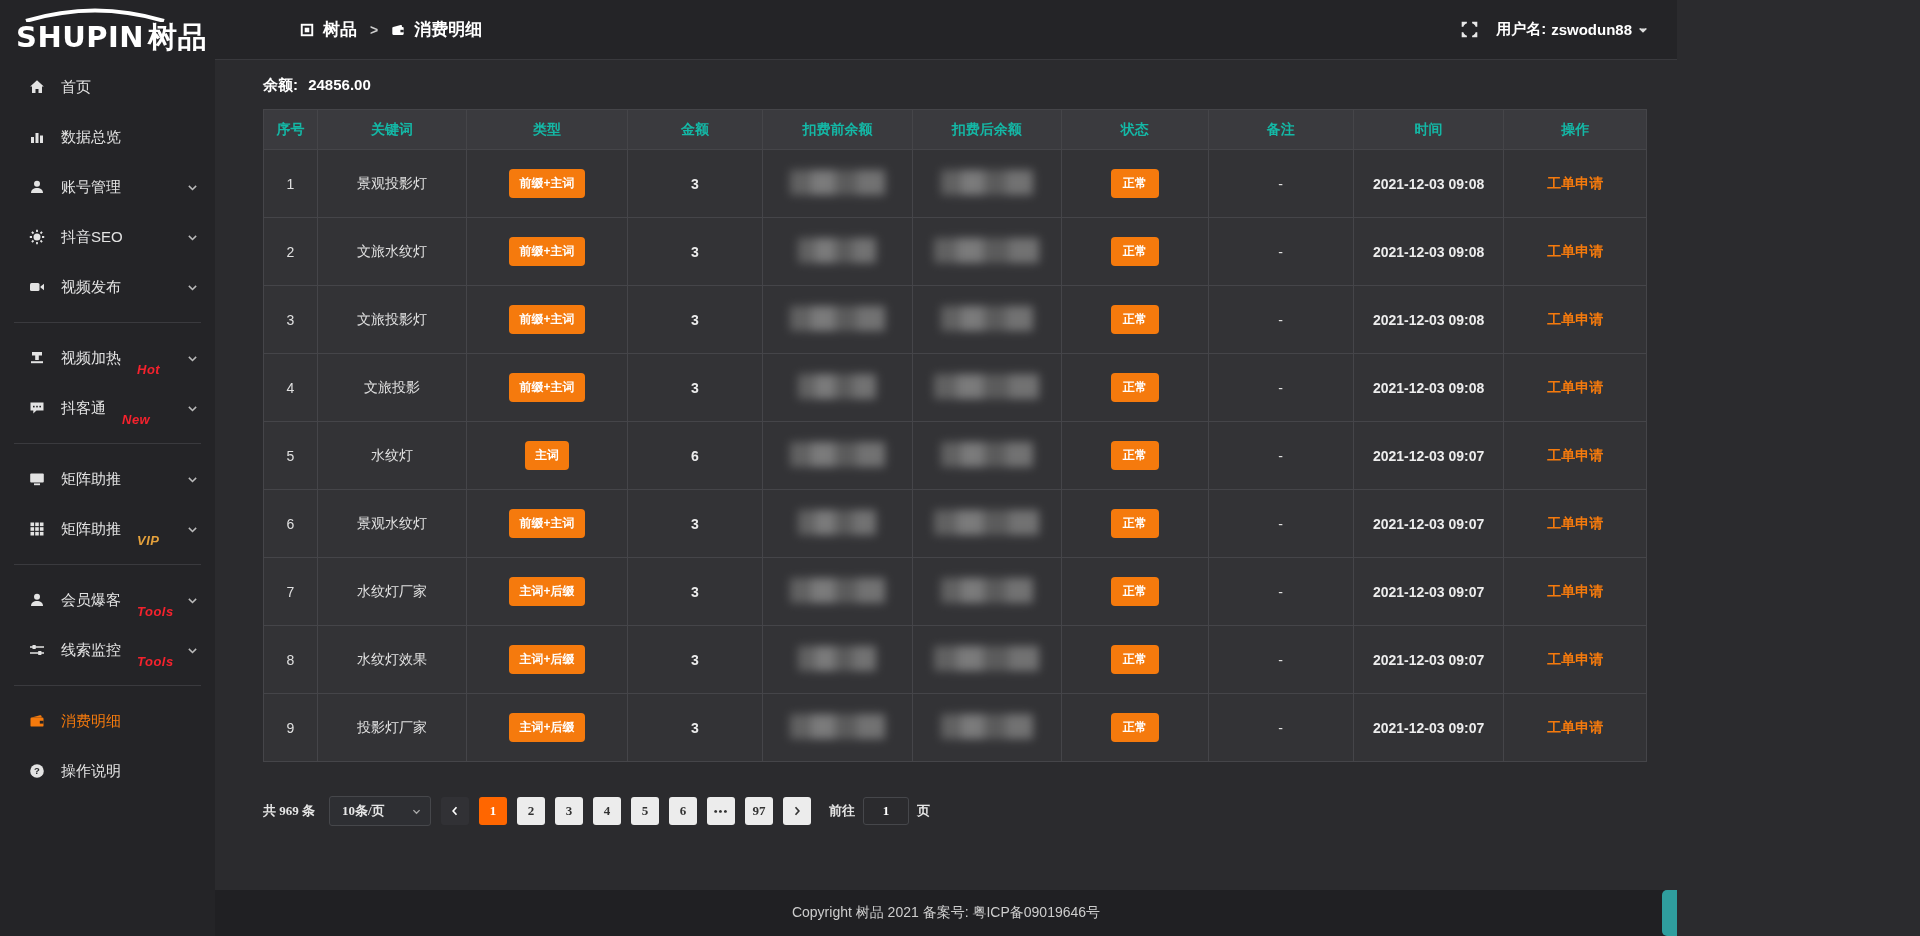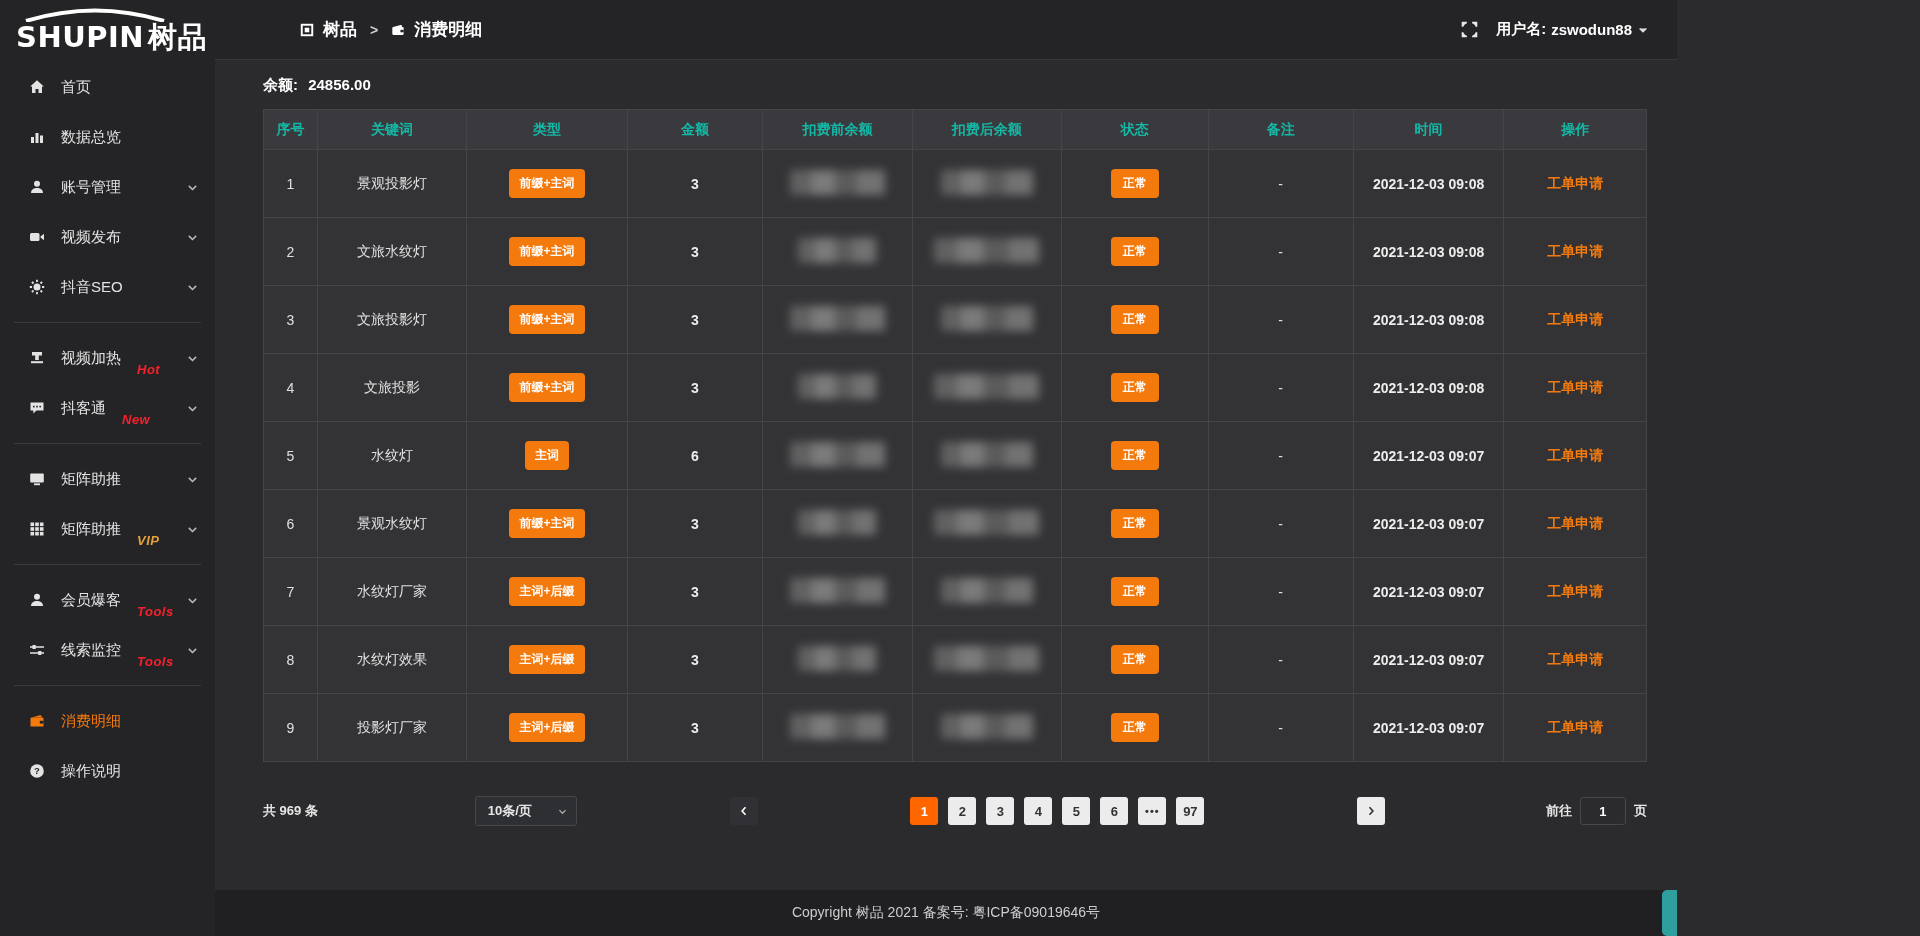--- a/index.html
+++ b/index.html
@@ -59,21 +59,21 @@
   .status-badge{padding:6px 12px;}
   .c-amount,.c-time{font-weight:bold;color:#ededed;}
   .action-link{color:var(--accent);font-weight:bold;cursor:pointer;text-decoration:none;}
   .blur{display:inline-block;height:25px;border-radius:2px;filter:blur(5px);opacity:.8;
         background:linear-gradient(90deg,#6d6d6d 0 22%,#8d8d8d 22% 47%,#666 47% 71%,#828282 71% 100%);}
   .blur-a{width:95px}.blur-b{width:105px}
   tr:nth-child(even) .blur-a{width:78px}
   tr:nth-child(odd) .blur-b{width:92px}
 
   
-  .pagination{margin-top:34px;display:flex;align-items:center;justify-content:space-between;gap:10px;font-size:13px;color:#e6e6e6;}
+  .pagination{margin-top:34px;display:flex;align-items:center;justify-content:flex-start;gap:10px;font-size:13px;color:#e6e6e6;font-family:Liberation Serif, serif;}
   .pg-total{margin-right:4px;font-weight:bold;}
   .pg-size{display:flex;align-items:center;justify-content:space-between;width:102px;height:30px;background:#2e2f33;border:1px solid #46474b;border-radius:3px;padding:0 8px 0 12px;cursor:pointer;font-weight:bold;}
   .pg-size svg{width:11px;height:11px;color:#aaa;}
   .pg-btn{min-width:28px;height:28px;border-radius:3px;display:flex;align-items:center;justify-content:center;font-weight:bold;cursor:pointer;padding:0 6px;}
   .pg-prev{background:#313135;color:#fff;}
   .pg-next{background:#ececec;color:#333;}
   .pg-btn svg{width:12px;height:12px;}
   .pg-page{background:#ececec;color:#333;}
   .pg-page.active{background:var(--page-active);color:#fff;}
   .pg-ellipsis{background:#ececec;color:#333;letter-spacing:1px;font-size:11px;}
@@ -129,41 +129,41 @@
     <span class="si-label">账号管理</span>
 
     <span class="si-arrow">
       <svg viewBox="0 0 16 16" fill="none" stroke="currentColor" stroke-width="1.8">
               <path d="M3.5 6 8 10.5 12.5 6"></path>
             </svg>
     </span>
   </div>
         <div class="side-item">
     <span class="si-icon">
-            <svg viewBox="0 0 16 16">
-              <rect x="1" y="4" width="9.5" height="8" rx="1.5"></rect>
-              <path d="M11.5 7.4 15 4.8v6.4l-3.5-2.6z"></path>
-            </svg>
-          </span>
-    <span class="si-label">视频发布</span>
-
-    <span class="si-arrow">
-      <svg viewBox="0 0 16 16" fill="none" stroke="currentColor" stroke-width="1.8">
-              <path d="M3.5 6 8 10.5 12.5 6"></path>
-            </svg>
-    </span>
-  </div>
-        <div class="side-item">
-    <span class="si-icon">
             <svg viewBox="0 0 16 16" fill="none" stroke="currentColor" stroke-width="1.8">
               <circle cx="8" cy="8" r="2.6"></circle>
               <path d="M8 .8V3M8 13v2.2M.8 8H3M13 8h2.2M2.9 2.9 4.5 4.5M11.5 11.5l1.6 1.6M13.1 2.9 11.5 4.5M4.5 11.5l-1.6 1.6"></path>
             </svg>
           </span>
     <span class="si-label">抖音SEO</span>
+
+    <span class="si-arrow">
+      <svg viewBox="0 0 16 16" fill="none" stroke="currentColor" stroke-width="1.8">
+              <path d="M3.5 6 8 10.5 12.5 6"></path>
+            </svg>
+    </span>
+  </div>
+        <div class="side-item">
+    <span class="si-icon">
+            <svg viewBox="0 0 16 16">
+              <rect x="1" y="4" width="9.5" height="8" rx="1.5"></rect>
+              <path d="M11.5 7.4 15 4.8v6.4l-3.5-2.6z"></path>
+            </svg>
+          </span>
+    <span class="si-label">视频发布</span>
 
     <span class="si-arrow">
       <svg viewBox="0 0 16 16" fill="none" stroke="currentColor" stroke-width="1.8">
               <path d="M3.5 6 8 10.5 12.5 6"></path>
             </svg>
     </span>
   </div>
         <div class="divider"></div>
         <div class="side-item">
     <span class="si-icon">

